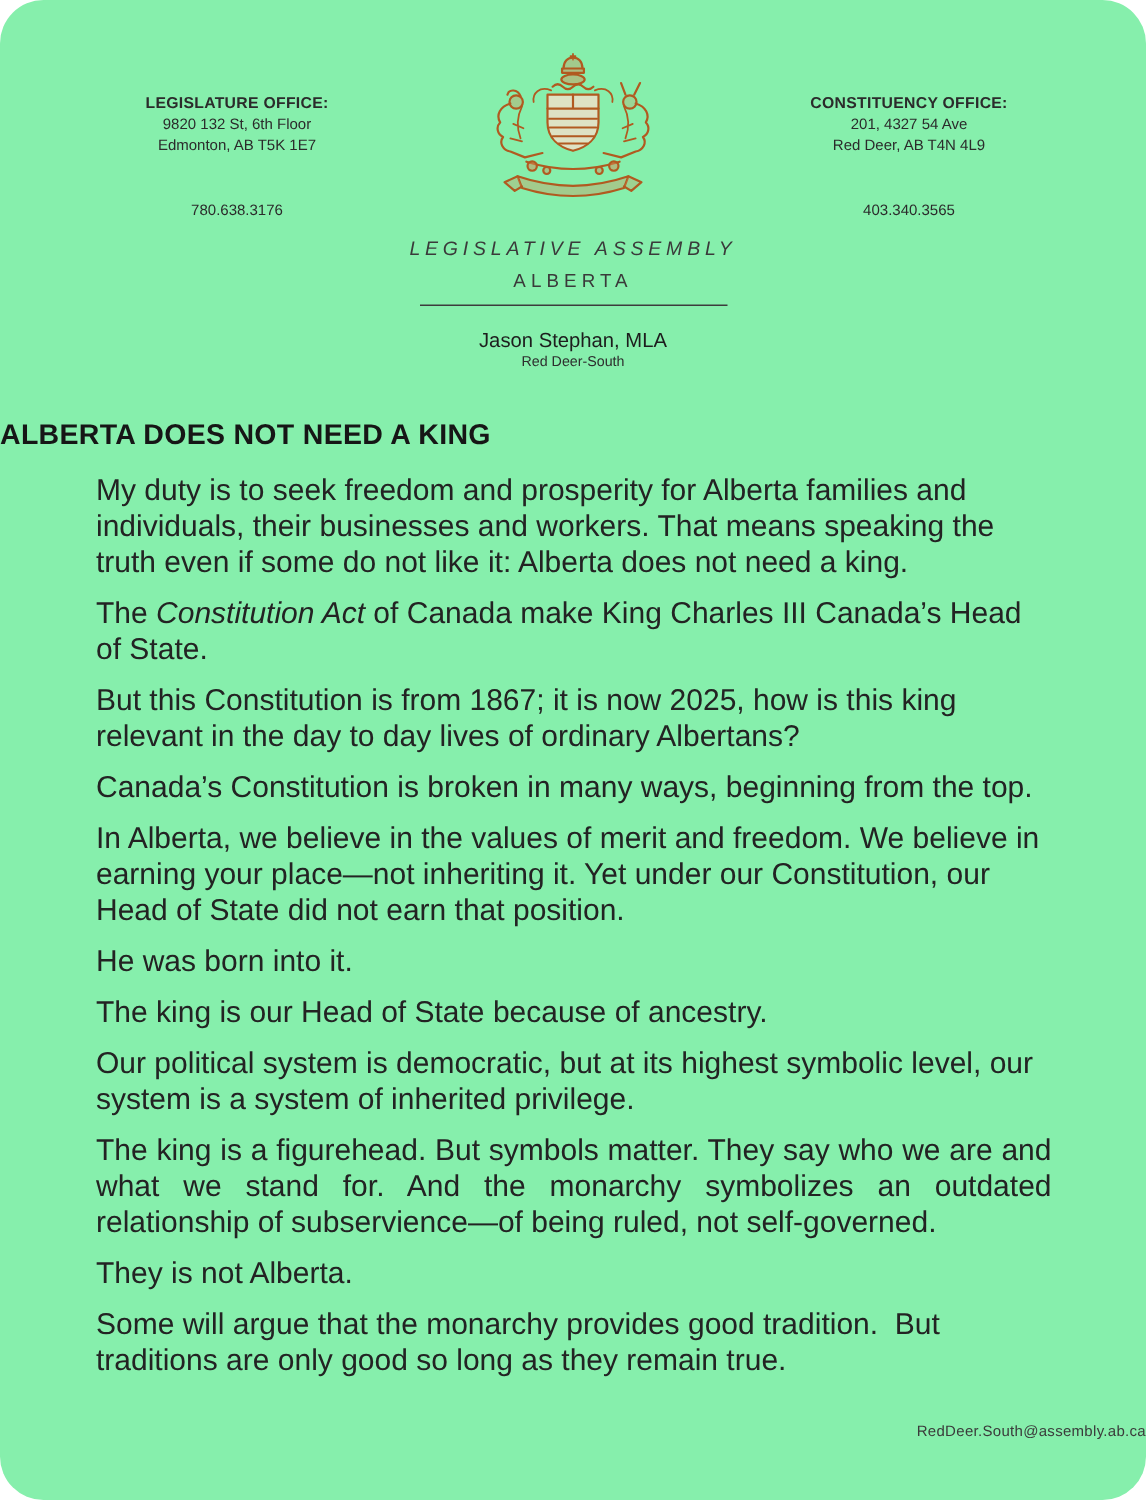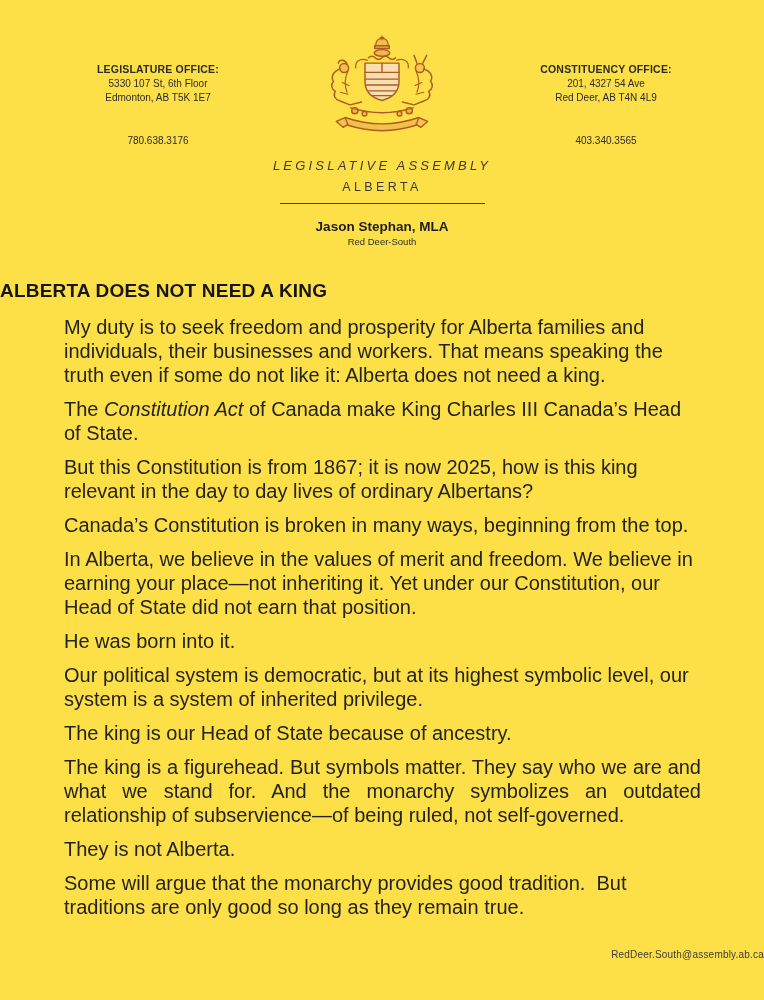--- a/index.html
+++ b/index.html
@@ -1,23 +1,24 @@
 <!DOCTYPE html>
 <html><head>
 <meta charset="utf-8">
 <style>
   html, body { margin: 0; padding: 0; background: #ffffff; }
   .page {
     position: relative;
     width: 764px;
     height: 1000px;
-    background: #fde047;
+    background: #86efac;
     font-family: "Liberation Sans", sans-serif;
     color: #212121;
     overflow: hidden;
+    border-radius: 29px;
   }
   
   .letterhead {
     display: flex;
     justify-content: space-between;
     align-items: flex-start;
     padding: 34px 58px 0 58px;
   }
   .office-block {
     width: 200px;
@@ -57,21 +58,21 @@
     margin-top: 7px;
   }
   .assembly-rule {
     width: 205px;
     border: none;
     border-top: 1.6px solid #3c3c3c;
     margin: 9px auto 0 auto;
   }
   .member-name {
     font-size: 13.5px;
-    font-weight: bold;
+    font-weight: normal;
     margin-top: 15px;
     color: #1d1d1d;
   }
   .member-riding {
     font-size: 9.5px;
     margin-top: 2px;
     color: #2e2e2e;
   }
   
   .doc-title {
@@ -108,21 +109,21 @@
 </style>
 </head>
 <body>
 
 <div class="page">
 
   <div class="letterhead">
 
     <div class="office-block">
       <div class="office-title">LEGISLATURE OFFICE:</div>
-      <div>5330 107 St, 6th Floor</div>
+      <div>9820 132 St, 6th Floor</div>
       <div>Edmonton, AB   T5K 1E7</div>
       <div class="office-phone">780.638.3176</div>
     </div>
 
     <div class="crest-wrap crest">
       <svg width="136" height="102" viewBox="0 0 140 105" aria-hidden="true">
         <g fill="none" stroke="#b15a20" stroke-width="1.5" stroke-linecap="round" stroke-linejoin="round">
 
           <path d="M70 2 v4 M68.3 3.6 h3.4" stroke-width="1.2"></path>
           <path d="M63.5 12 c0 -5 3 -7.5 6.5 -7.5 c3.5 0 6.5 2.5 6.5 7.5" fill="rgba(214,138,84,0.35)"></path>
@@ -176,22 +177,22 @@
 
   <div class="doc-title">ALBERTA DOES NOT NEED A KING</div>
 
   <div class="letter-body">
       <p><span>My duty is to seek freedom and prosperity for Alberta families and individuals, their businesses and workers. That means speaking the truth even if some do not like it: Alberta does not need a king.</span></p>
       <p><span>The </span><span class="em">Constitution Act</span><span> of Canada make King Charles III Canada’s Head of State.</span></p>
       <p><span>But this Constitution is from 1867; it is now 2025, how is this king relevant in the day to day lives of ordinary Albertans?</span></p>
       <p><span>Canada’s Constitution is broken in many ways, beginning from the top.</span></p>
       <p><span>In Alberta, we believe in the values of merit and freedom. We believe in earning your place—not inheriting it. Yet under our Constitution, our Head of State did not earn that position.</span></p>
       <p><span>He was born into it.</span></p>
+      <p><span>The king is our Head of State because of ancestry.</span></p>
       <p><span>Our political system is democratic, but at its highest symbolic level, our system is a system of inherited privilege.</span></p>
-      <p><span>The king is our Head of State because of ancestry.</span></p>
       <p class="justify"><span>The king is a figurehead. But symbols matter. They say who we are and what we stand for. And the monarchy symbolizes an outdated relationship of subservience—of being ruled, not self-governed.</span></p>
       <p><span>They is not Alberta.</span></p>
       <p><span>Some will argue that the monarchy provides good tradition.&nbsp; But traditions are only good so long as they remain true.</span></p>
     </div>
 
   <div class="footer">RedDeer.South@assembly.ab.ca</div>
 
 </div>
 
 </body></html>

